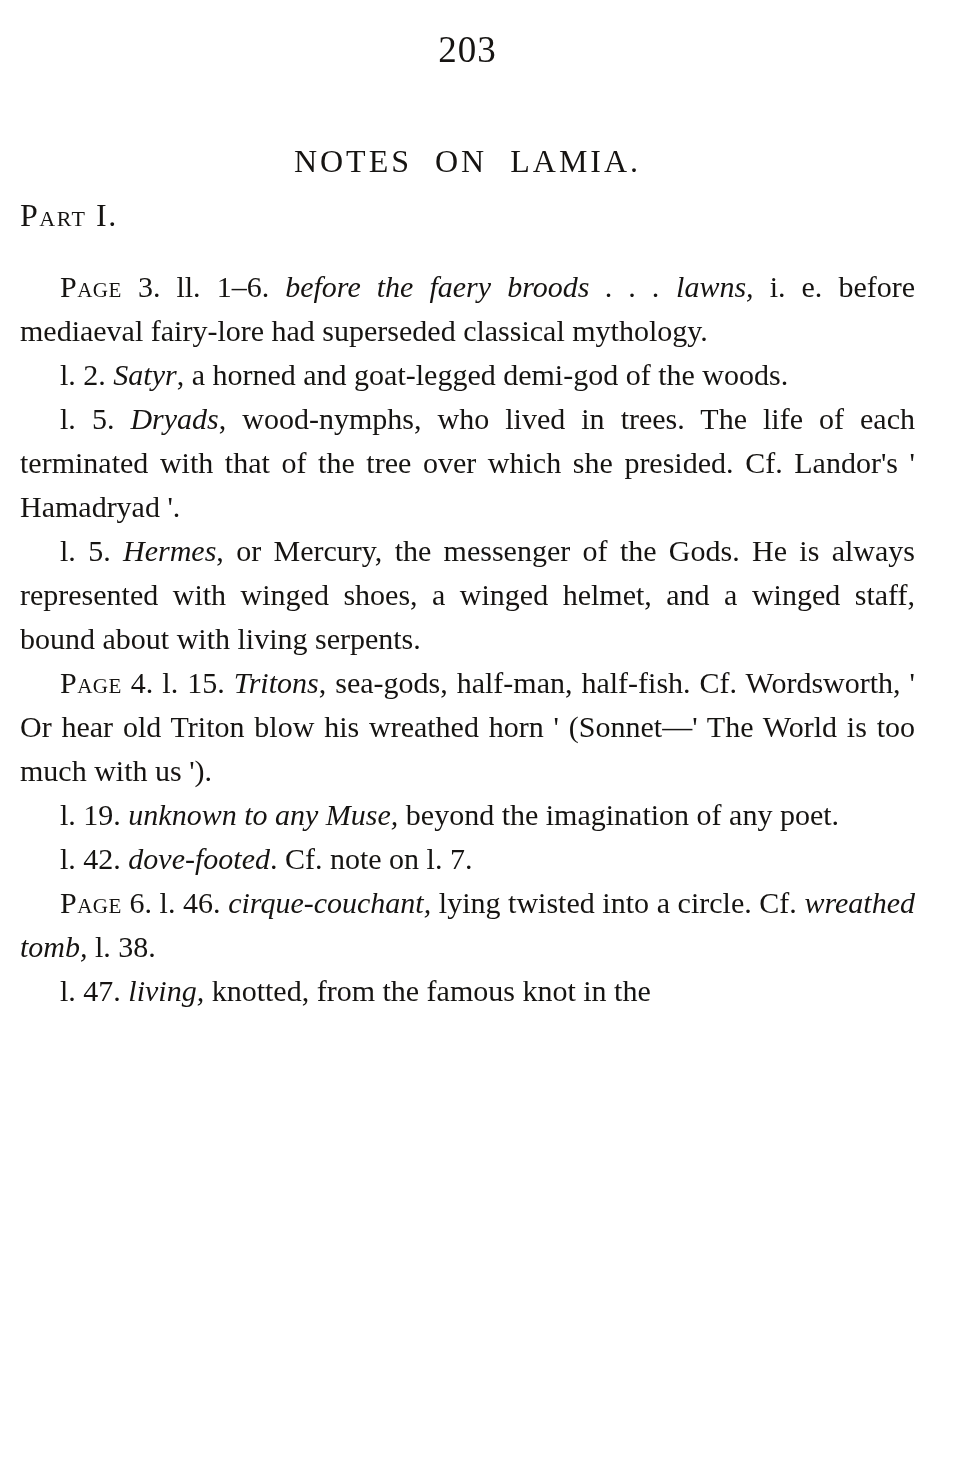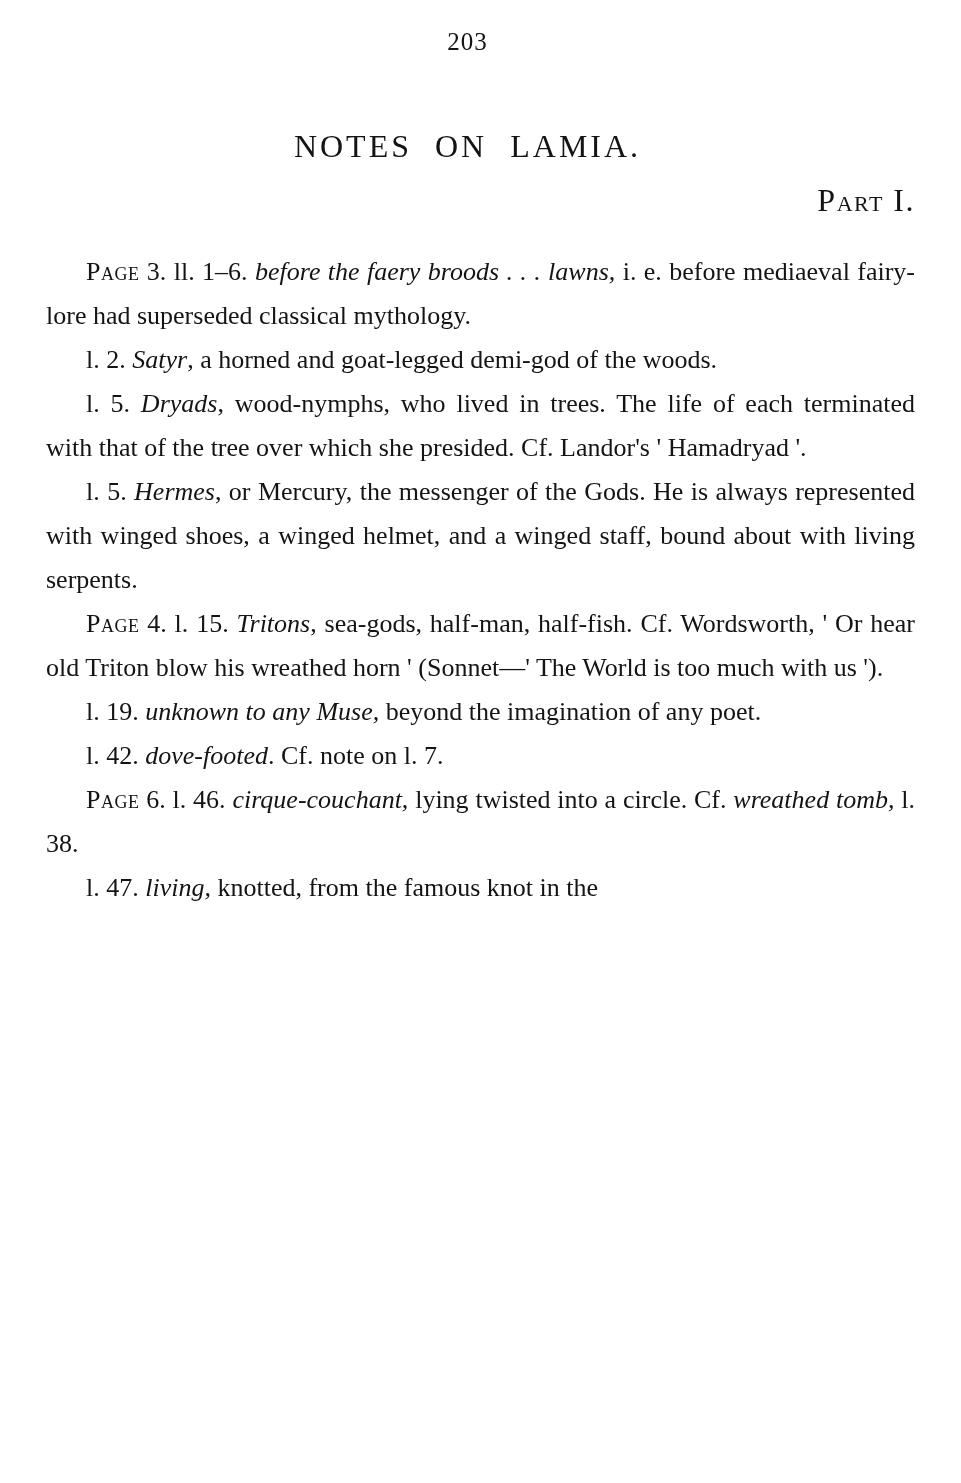--- a/index.html
+++ b/index.html
@@ -16,47 +16,46 @@
     font-family: "Liberation Serif", "DejaVu Serif", serif;
     overflow: hidden;
     box-sizing: border-box;
   }
   .text-column {
     padding: 0 46px 0 20px;
   }
   .page-number {
     padding-top: 28px;
     text-align: center;
-    font-size: 25px;
+    font-size: 37px;
     letter-spacing: 1px;
   }
   h1.title {
     margin: 71px 0 0 0;
     text-align: center;
     font-size: 32px;
     font-weight: normal;
     letter-spacing: 3px;
     word-spacing: 12px;
     line-height: 1.2;
   }
   h2.subtitle {
     margin: 16px 0 0 0;
-    text-align: right;
+    text-align: left;
     font-size: 32px;
     font-weight: normal;
     font-variant: small-caps;
     letter-spacing: 1.5px;
     line-height: 1.2;
   }
   .body-text {
     margin-top: 30px;
-    font-size: 26px;
+    font-size: 30px;
     line-height: 44px;
     text-align: justify;
-    margin-left: 26px;
   }
   p.para {
     margin: 0;
     text-indent: 40px;
   }
   .italic {
     font-style: italic;
   }
   .smallcaps {
     font-variant: small-caps;

